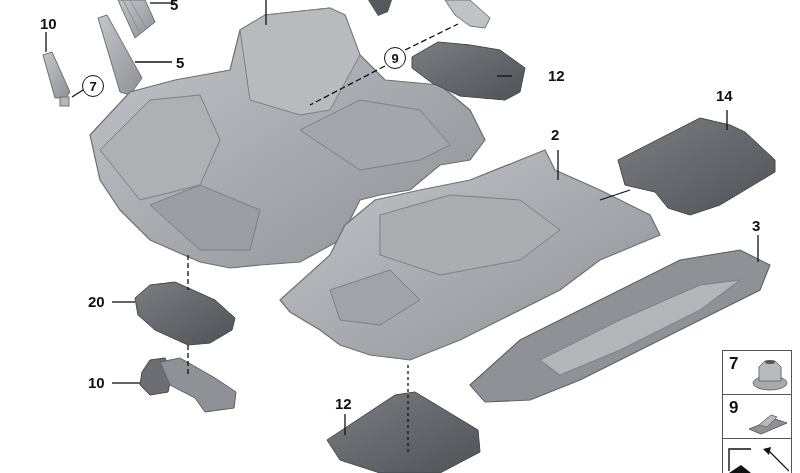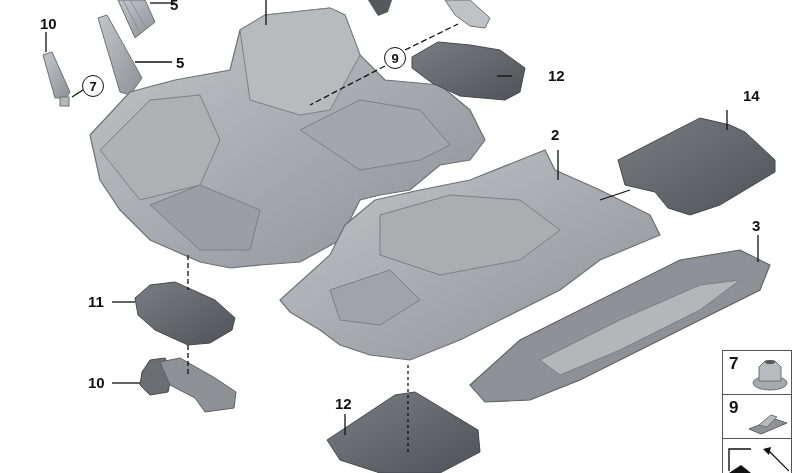--- a/index.html
+++ b/index.html
@@ -108,24 +108,24 @@
     <line x1="600" y1="200" x2="630" y2="190"></line>
   </g>
 </svg>
 
   <div class="label" style="left:170px;top:-3px;">5</div>
   <div class="label" style="left:176px;top:55px;">5</div>
   <div class="label" style="left:40px;top:16px;">10</div>
   <div class="circ" style="left:82px;top:75px;">7</div>
   <div class="circ" style="left:384px;top:47px;">9</div>
   <div class="label" style="left:548px;top:68px;">12</div>
-  <div class="label" style="left:716px;top:88px;margin-left:27px;">14</div>
+  <div class="label" style="left:716px;top:88px;">14</div>
   <div class="label" style="left:551px;top:127px;">2</div>
   <div class="label" style="left:752px;top:218px;">3</div>
-  <div class="label" style="left:88px;top:294px;">11</div>
+  <div class="label" style="left:88px;top:294px;">20</div>
   <div class="label" style="left:88px;top:375px;">10</div>
   <div class="label" style="left:335px;top:396px;">12</div>
 
   <div class="legend" style="top:350px;height:45px;">
     <span class="num">7</span>
     <svg style="position:absolute;left:22px;top:4px;" width="44" height="38">
       <ellipse cx="25" cy="28" rx="17" ry="7" fill="#a7a9ad" stroke="#6d7075"></ellipse>
       <polygon points="14,26 14,12 20,6 30,6 36,12 36,26" fill="#b8babe" stroke="#6d7075"></polygon>
       <ellipse cx="25" cy="7" rx="5" ry="2" fill="#55585d"></ellipse>
     </svg>

